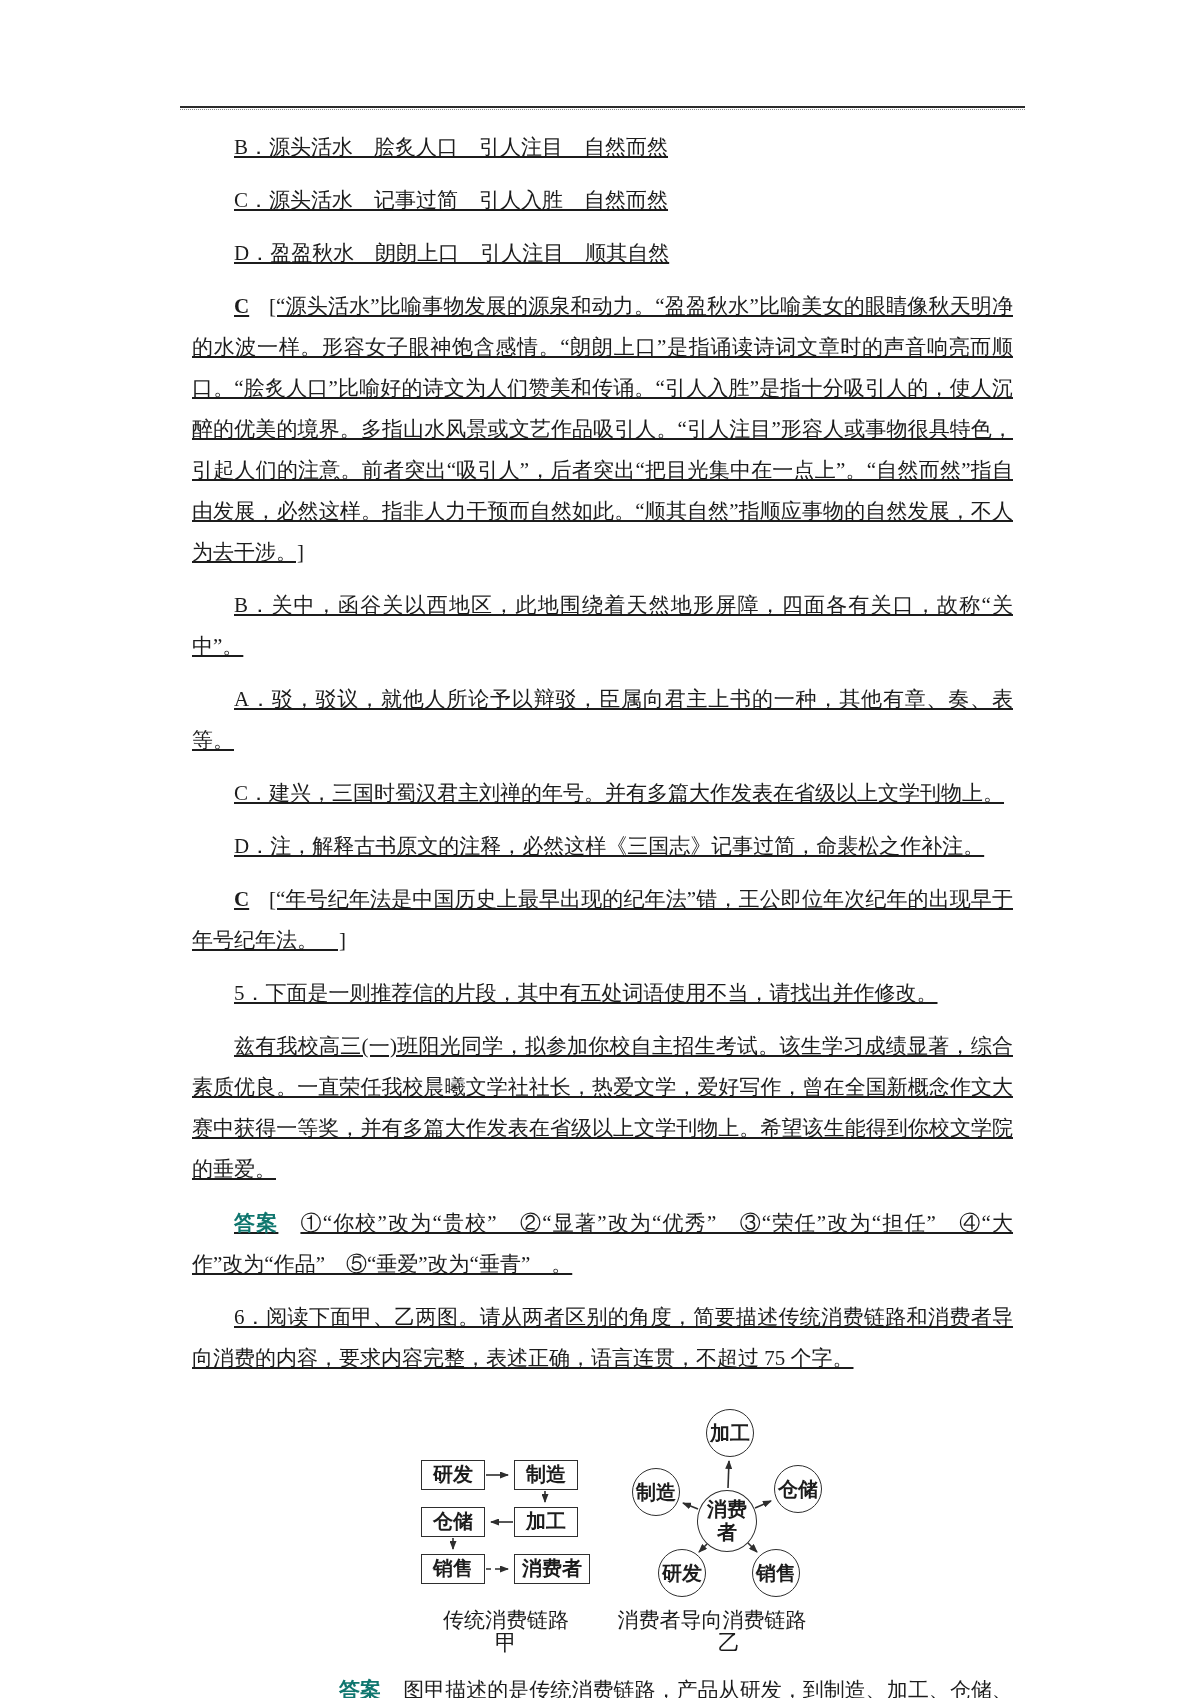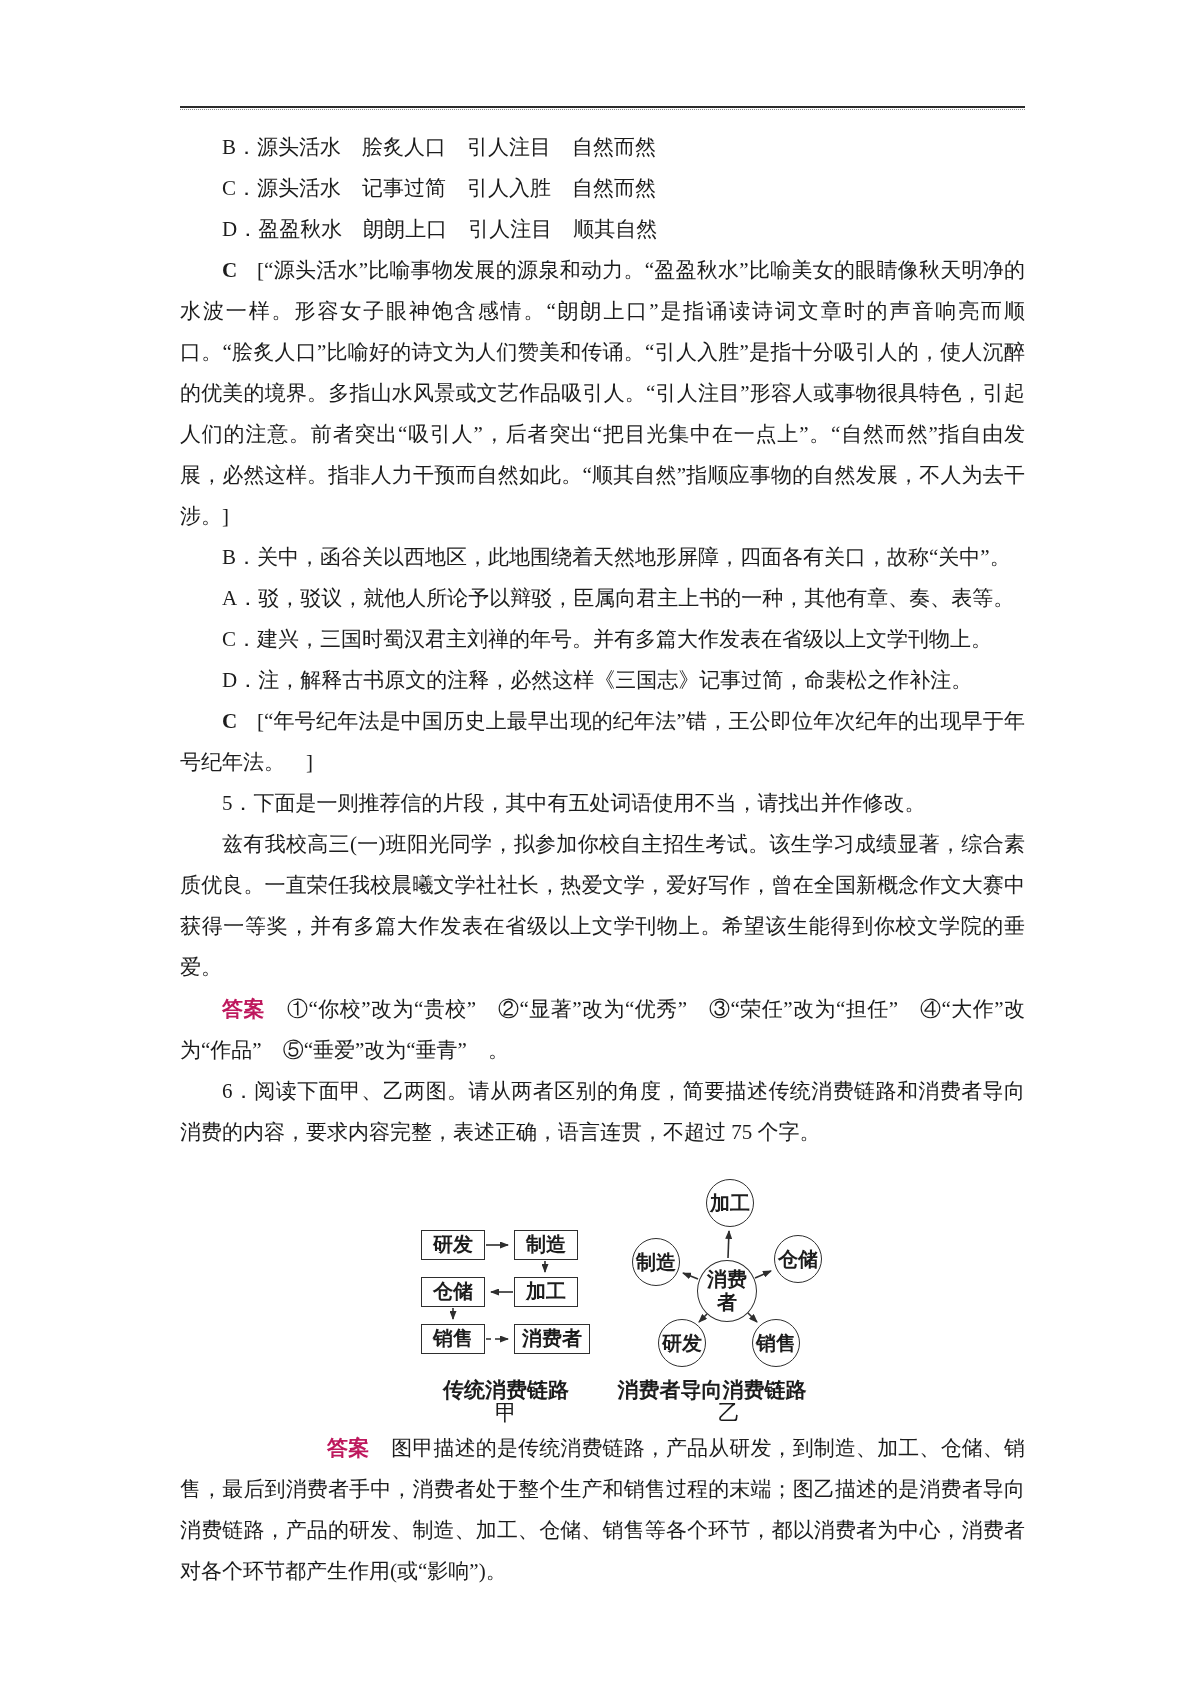--- a/index.html
+++ b/index.html
@@ -9,26 +9,26 @@
     background:#ffffff; color:#1c1c1c;
     font-family:"Liberation Serif","DejaVu Serif",serif;
   }
   .column { position:absolute; left:180px; top:0; width:845px; }
   .rule {
     margin-top:106px; height:4px;
     border-top:2px solid #2b2b2b;
     border-bottom:1px dotted #8c8c8c;
   }
   .content { margin-top:17px; font-size:21px; line-height:41px; text-align:justify; }
-  .content p { margin:0; }
+  .content p { margin:12px;text-decoration:underline; }
   .ind { text-indent:2em; }
   .deep-ind { text-indent:7em; }
   .ans-letter { font-weight:bold; margin-right:0.95em; }
   .red-label {
-    color:#be185d; font-weight:bold; margin-right:1.05em;
+    color:#0f766e; font-weight:bold; margin-right:1.05em;
     font-family:"Liberation Sans","DejaVu Sans",sans-serif;
   }
   
   .diagram { position:relative; height:266px; margin-top:8px; }
   .arrows { position:absolute; left:0; top:0; }
   .fbox {
     position:absolute; width:64px; height:30px;
     border:1.5px solid #2e2e2e; background:#fff;
     text-align:center; line-height:27px;
     font-size:20px; font-weight:600;
@@ -37,21 +37,21 @@
   .fcirc {
     position:absolute; border:1.5px solid #2e2e2e; border-radius:50%;
     background:#fff; display:flex; align-items:center; justify-content:center;
     font-size:20px; font-weight:600;
   }
   .sat { width:48px; height:48px; }
   .hub { width:60px; height:62px; text-align:center; line-height:23px; padding:0 7px; }
   .fig-caption {
     position:absolute; width:220px; text-align:center;
     font-family:"Liberation Sans","DejaVu Sans",sans-serif;
-    font-weight:bold; font-size:21px; line-height:24px;
+    font-weight:normal; font-size:21px; line-height:24px;
   }
   .fig-tag { position:absolute; width:220px; text-align:center; font-size:22px; line-height:24px; }
 </style>
 </head>
 <body>
 
 <div class="column">
   <div class="rule"></div>
 
   <div class="content">

